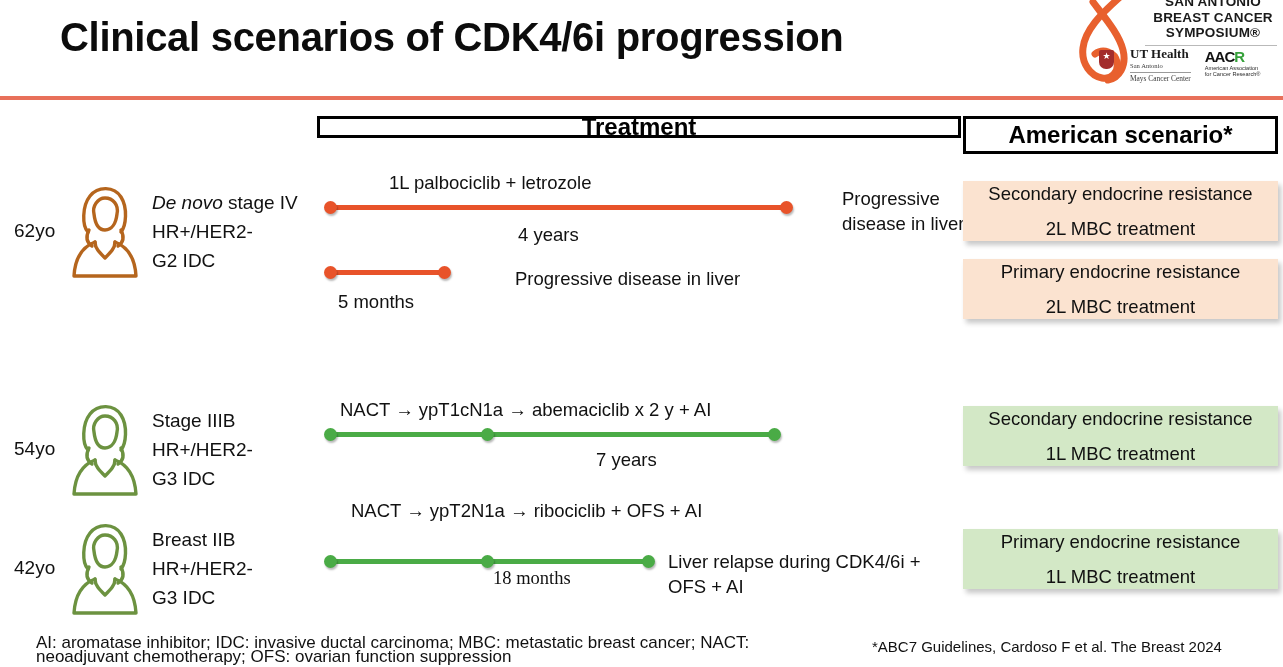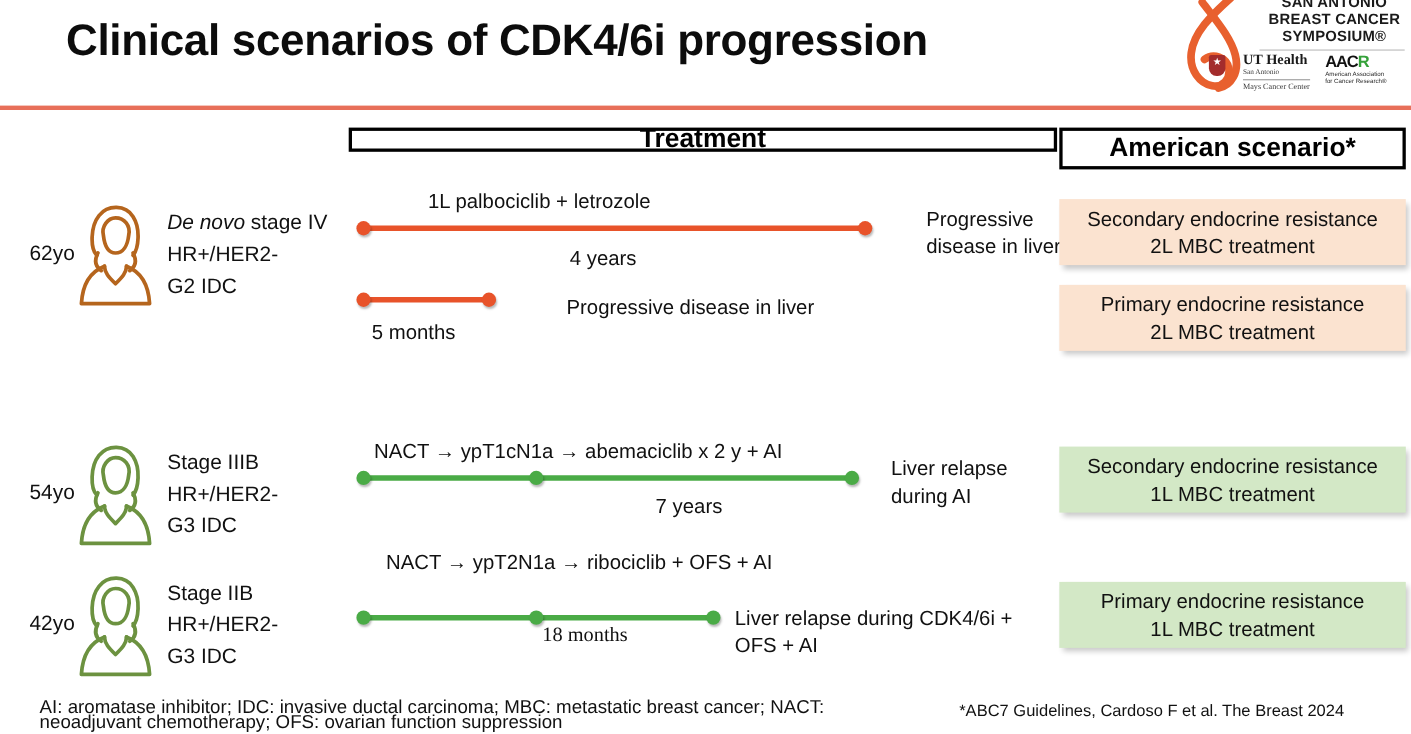--- a/index.html
+++ b/index.html
@@ -165,21 +165,21 @@
   
   .patient {
     position: absolute;
     display: flex;
     align-items: center;
   }
   .patient-age {
     font-size: 19px;
     color: #111111;
     width: 54px;
-    text-align: right;
+    text-align: left;
     flex: none;
   }
   .person-icon { flex: none; }
   .patient-desc {
     margin-left: 10px;
     font-size: 19px;
     line-height: 29px;
     color: #111111;
     white-space: nowrap;
   }
@@ -223,21 +223,21 @@
 
   
   .scenario-box {
     position: absolute;
     left: 963px;
     width: 315px;
     box-sizing: border-box;
     display: flex;
     flex-direction: column;
     align-items: center;
-    justify-content: center;
+    justify-content: space-between;
     font-size: 18.5px;
     line-height: 25px;
     color: #111111;
     box-shadow: 3px 4px 5px rgba(0,0,0,0.22);
     text-align: center;
   }
   .scenario-box.peach { background: #fbe3d0; }
   .scenario-box.green { background: #d3e8c6; }
 
   
@@ -365,39 +365,35 @@
       <div>G3 IDC</div>
     </div>
   </div>
 
   <div class="tl-label" style="left:340px; top:399px;">NACT → ypT1cN1a → abemaciclib x 2 y + AI</div>
   <div class="tl-bar green" style="left:330px; top:432px; width:444px;"></div>
   <div class="tl-dot green" style="left:324px; top:428px;"></div>
   <div class="tl-dot green" style="left:481px; top:428px;"></div>
   <div class="tl-dot green" style="left:768px; top:428px;"></div>
   <div class="tl-duration" style="left:596px; top:449px;">7 years</div>
-  <div class="tl-outcome" style="left:810px; top:413px;">
-    <div>Liver relapse</div>
-    <div>during AI</div>
-  </div>
 
   <div class="patient" style="left:14px; top:517px;">
     <div class="patient-age">42yo</div>
     <svg class="person-icon" width="74" height="102" viewBox="0 0 74 102">
       <g fill="none" stroke="#6c9240" stroke-width="3.4" stroke-linecap="round" stroke-linejoin="round">
         <path d="M20 52 C14 46, 14 26, 22 16 C30 6, 46 6, 53 17 C60 28, 58 46, 53 52"></path>
         <path d="M26 34 C24 26, 30 18, 37 18 C45 18, 51 25, 49 34 C48 43, 44 50, 37 50 C30 50, 27 43, 26 34 Z"></path>
         <path d="M21 50 C18 56, 18 62, 24 66"></path>
         <path d="M53 50 C56 56, 56 62, 50 66"></path>
         <path d="M27 62 C27 68, 31 72, 37 78 C43 72, 47 68, 47 62"></path>
         <path d="M27 62 C14 67, 7 79, 6 96 L68 96 C67 79, 60 67, 47 62"></path>
       </g>
     </svg>
     <div class="patient-desc">
-      <div><span class="italic"></span><span>Stage IIB</span></div>
+      <div><span class="italic"></span><span>Breast IIB</span></div>
       <div>HR+/HER2-</div>
       <div>G3 IDC</div>
     </div>
   </div>
 
   <div class="tl-label" style="left:351px; top:500px;">NACT → ypT2N1a → ribociclib + OFS + AI</div>
   <div class="tl-bar green" style="left:330px; top:559px; width:318px;"></div>
   <div class="tl-dot green" style="left:324px; top:555px;"></div>
   <div class="tl-dot green" style="left:481px; top:555px;"></div>
   <div class="tl-dot green" style="left:642px; top:555px;"></div>

